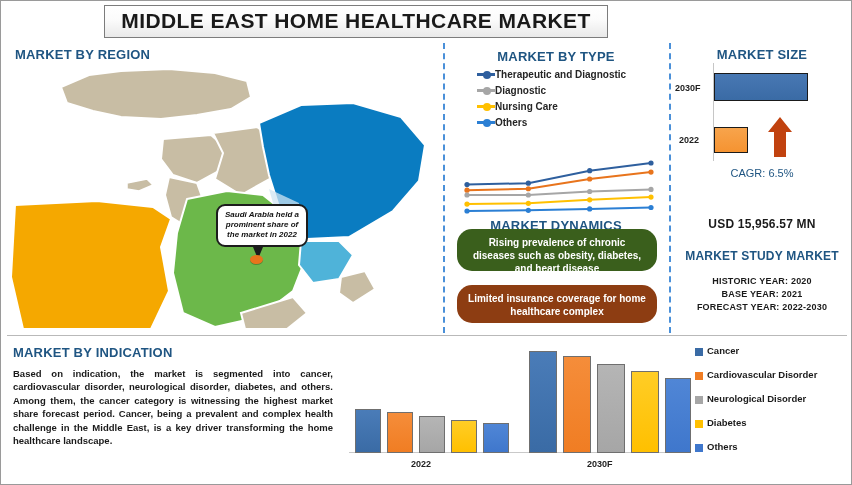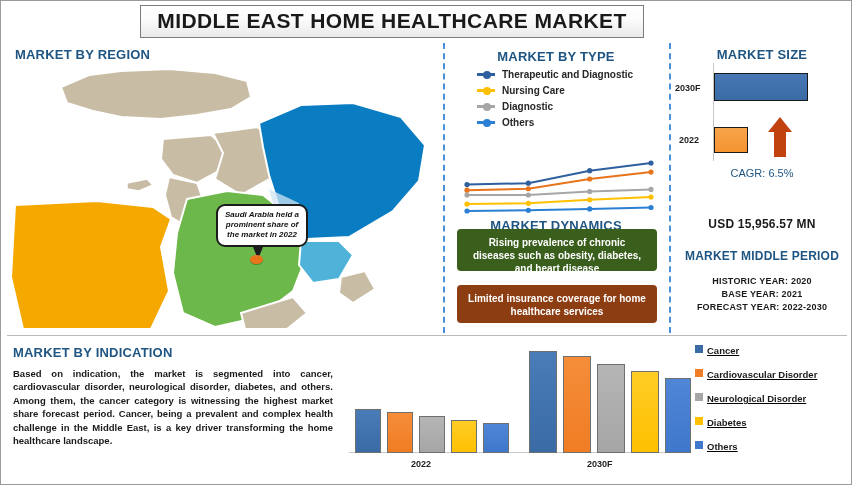--- a/index.html
+++ b/index.html
@@ -13,21 +13,21 @@
     position:relative;
     width:852px;height:485px;
     box-sizing:border-box;
     border:1px solid #9a9a9a;
     background:#fff;
   }
 
   
   .title-wrap{
     position:absolute;left:0;top:4px;width:710px;
-    display:flex;justify-content:center;padding-left:36px;
+    display:flex;justify-content:center;
   }
   .title-box{
     border:1px solid #7c7c7c;
     background:linear-gradient(to bottom,#ffffff 0%,#fbfbfb 45%,#e9e9e9 100%);
     padding:4px 16px 5px 16px;
     font-size:21px;font-weight:bold;letter-spacing:.4px;
     color:#1a1a1a;
     line-height:1.05;
     white-space:nowrap;
   }
@@ -68,25 +68,25 @@
     box-shadow:0 1px 0 rgba(0,0,0,.25);
   }
 
   
   #type-panel{position:absolute;left:446px;top:40px;width:218px;height:160px;}
   .legend-row{display:flex;align-items:center;margin:0 0 5px 0;}
   .legend-line{width:18px;height:3px;position:relative;flex:none;}
   .legend-dot{
     position:absolute;left:6px;top:-2.5px;width:8px;height:8px;border-radius:50%;
   }
-  .legend-label{font-size:10px;font-weight:bold;color:#262626;margin-left:7px;white-space:nowrap;}
+  .legend-label{font-size:10px;font-weight:bold;color:#262626;margin-left:0;white-space:nowrap;}
 
   
   .dyn-box{
-    border-radius:4px;color:#fff;font-weight:bold;font-size:10px;
+    border-radius:15px;color:#fff;font-weight:bold;font-size:10px;
     text-align:center;line-height:1.3;padding:7px 10px;box-sizing:border-box;
   }
 
   
   #size-panel{position:absolute;left:670px;top:40px;width:182px;height:292px;}
   .bar-label{font-size:9px;font-weight:bold;color:#222;}
   .hbar{position:absolute;border:1px solid #1a1a1a;}
   .axis-v{position:absolute;width:1px;background:#c6c6c6;}
   .cagr{font-size:11px;font-weight:normal;color:#1f5582;}
   .money{font-size:12px;font-weight:bold;color:#1a1a1a;letter-spacing:.2px;}
@@ -95,21 +95,21 @@
   
   #bottom{position:absolute;left:0;top:336px;width:852px;height:149px;}
   #ind-text{
     position:absolute;left:12px;top:30px;width:320px;
     font-size:9.5px;line-height:1.42;color:#1a1a1a;text-align:justify;font-weight:bold;
   }
   #bar-chart{position:absolute;left:348px;top:14px;width:336px;height:120px;}
   .vbar{position:absolute;bottom:18px;border:1px solid #6f6f6f;}
   .group-label{position:absolute;bottom:2px;font-size:9px;font-weight:bold;color:#222;}
   #ind-legend{position:absolute;left:694px;top:8px;width:150px;}
-  .ilg-row{display:flex;align-items:flex-start;margin-bottom:13px;text-decoration:underline;}
+  .ilg-row{display:flex;align-items:flex-end;margin-bottom:13px;}
   .ilg-swatch{width:8px;height:8px;flex:none;margin-right:4px;}
   .ilg-label{font-size:9.5px;font-weight:bold;color:#1a1a1a;white-space:nowrap;}
 </style>
 </head>
 <body>
 
 <div id="page">
 
   <div class="title-wrap">
     <div class="title-box">MIDDLE EAST HOME HEALTHCARE MARKET</div>
@@ -158,30 +158,30 @@
 
   <div id="type-panel">
     <div style="position:absolute;left:30px;top:28px;">
       <div class="legend-row">
         <div class="legend-line" style="background:#2e5f9e;">
           <div class="legend-dot" style="background:#2e5f9e;"></div>
         </div>
         <div class="legend-label">Therapeutic and Diagnostic</div>
       </div>
       <div class="legend-row">
+        <div class="legend-line" style="background:#a6a6a6;">
+          <div class="legend-dot" style="background:#a6a6a6;"></div>
+        </div>
+        <div class="legend-label">Diagnostic</div>
+      </div>
+      <div class="legend-row">
         <div class="legend-line" style="background:#ffc000;">
           <div class="legend-dot" style="background:#ffc000;"></div>
         </div>
         <div class="legend-label">Nursing Care</div>
-      </div>
-      <div class="legend-row">
-        <div class="legend-line" style="background:#a6a6a6;">
-          <div class="legend-dot" style="background:#a6a6a6;"></div>
-        </div>
-        <div class="legend-label">Diagnostic</div>
       </div>
       <div class="legend-row">
         <div class="legend-line" style="background:#2b7fd4;">
           <div class="legend-dot" style="background:#2b7fd4;"></div>
         </div>
         <div class="legend-label">Others</div>
       </div>
     </div>
 
     <svg id="type-line-chart" width="200" height="60" viewBox="0 0 200 60" style="position:absolute;left:12px;top:116px;">
@@ -210,21 +210,21 @@
         <circle cx="69.33333333333333" cy="53.30434782608695" r="2.6" fill="#2b7fd4"></circle>
         <circle cx="130.66666666666666" cy="51.91304347826087" r="2.6" fill="#2b7fd4"></circle>
         <circle cx="192" cy="50.52173913043478" r="2.6" fill="#2b7fd4"></circle>
       </svg>
   </div>
 
   <div class="sec-head" style="left:446px;top:205px;width:218px;text-align:center;font-size:13px;margin-top:12px;">MARKET DYNAMICS</div>
 
   <div class="dyn-box" style="position:absolute;left:456px;top:228px;width:200px;height:42px;background:#3a5f1c;">Rising prevalence of chronic diseases such as obesity, diabetes, and heart disease</div>
 
-  <div class="dyn-box" style="position:absolute;left:456px;top:284px;width:200px;height:38px;background:#8d3d12;">Limited insurance coverage for home healthcare services</div>
+  <div class="dyn-box" style="position:absolute;left:456px;top:284px;width:200px;height:38px;background:#8d3d12;">Limited insurance coverage for home healthcare complex</div>
 
   <div class="sec-head" style="left:670px;top:46px;width:182px;text-align:center;font-size:13px;">MARKET SIZE</div>
 
   <div id="size-panel">
     <div class="axis-v" style="left:42px;top:22px;height:98px;"></div>
 
     <div class="bar-label" style="position:absolute;left:4px;top:42px;">2030F</div>
     <div class="hbar" style="left:43px;top:32px;width:92px;height:26px;background:linear-gradient(to bottom,#4878b3,#3a6ba5);"></div>
 
     <div class="bar-label" style="position:absolute;left:8px;top:94px;">2022</div>
@@ -232,21 +232,21 @@
 
     <svg width="26" height="40" viewBox="0 0 26 40" style="position:absolute;left:96px;top:76px;">
       <path d="M13 0 L25 15 L19 15 L19 40 L7 40 L7 15 L1 15 Z" fill="#c1420f"></path>
     </svg>
 
     <div class="cagr" style="position:absolute;left:0;top:126px;width:182px;text-align:center;">CAGR:  6.5%</div>
 
 
     <div class="money" style="position:absolute;left:0;top:176px;width:182px;text-align:center;">USD 15,956.57 MN</div>
 
-    <div class="sec-head" style="left:0;top:208px;width:182px;text-align:center;font-size:12px;position:absolute;">MARKET MIDDLE PERIOD</div>
+    <div class="sec-head" style="left:0;top:208px;width:182px;text-align:center;font-size:12px;position:absolute;">MARKET STUDY MARKET</div>
 
     <div style="position:absolute;left:0;top:234px;width:182px;text-align:center;">
       <div class="period-line">HISTORIC YEAR: 2020</div>
       <div class="period-line">BASE YEAR: 2021</div>
       <div class="period-line">FORECAST YEAR: 2022-2030</div>
     </div>
   </div>
 
   <div id="bottom">
     <div class="sec-head" style="left:12px;top:8px;font-size:13px;">MARKET BY INDICATION</div>

